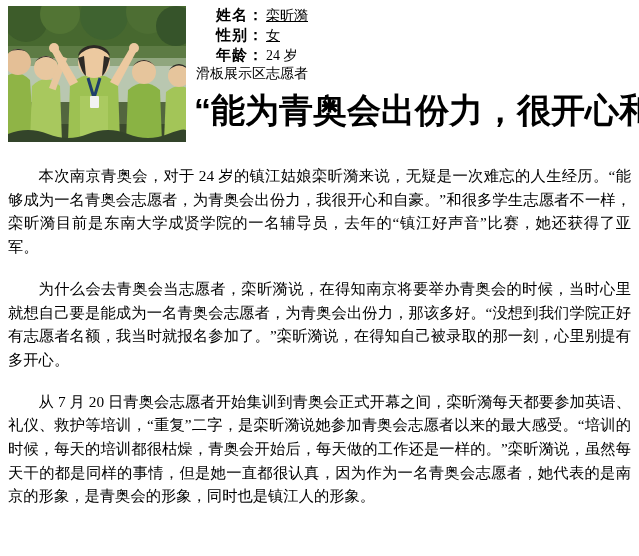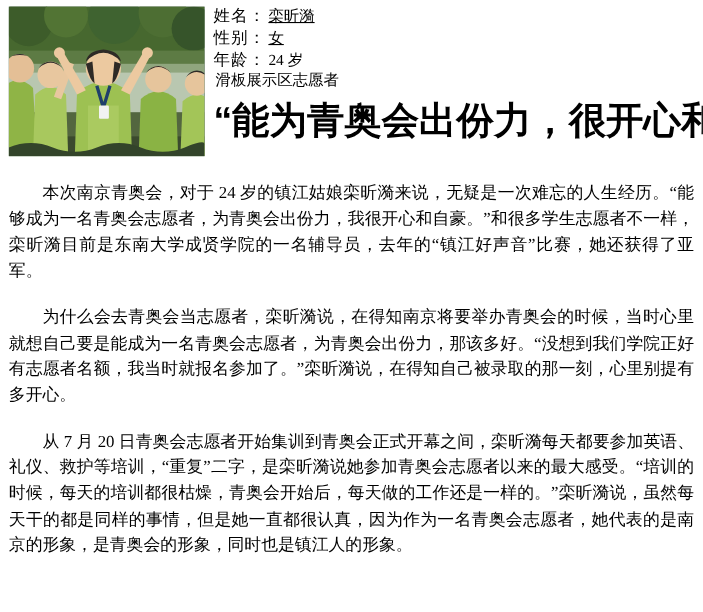--- a/index.html
+++ b/index.html
@@ -45,23 +45,24 @@
     top: 0;
     right: 0;
   }
   .info-row {
     display: flex;
     align-items: baseline;
     line-height: 1.32;
     white-space: nowrap;
   }
   .label {
-    font-weight: normal;
+    font-weight: bold;
     font-size: 15px;
     letter-spacing: 1px;
+    margin-left: 22px;
   }
   .value {
     font-size: 14px;
     margin-left: 2px;
   }
   .value-u {
     text-decoration: underline;
   }
   .value-extra {
     font-size: 14px;

